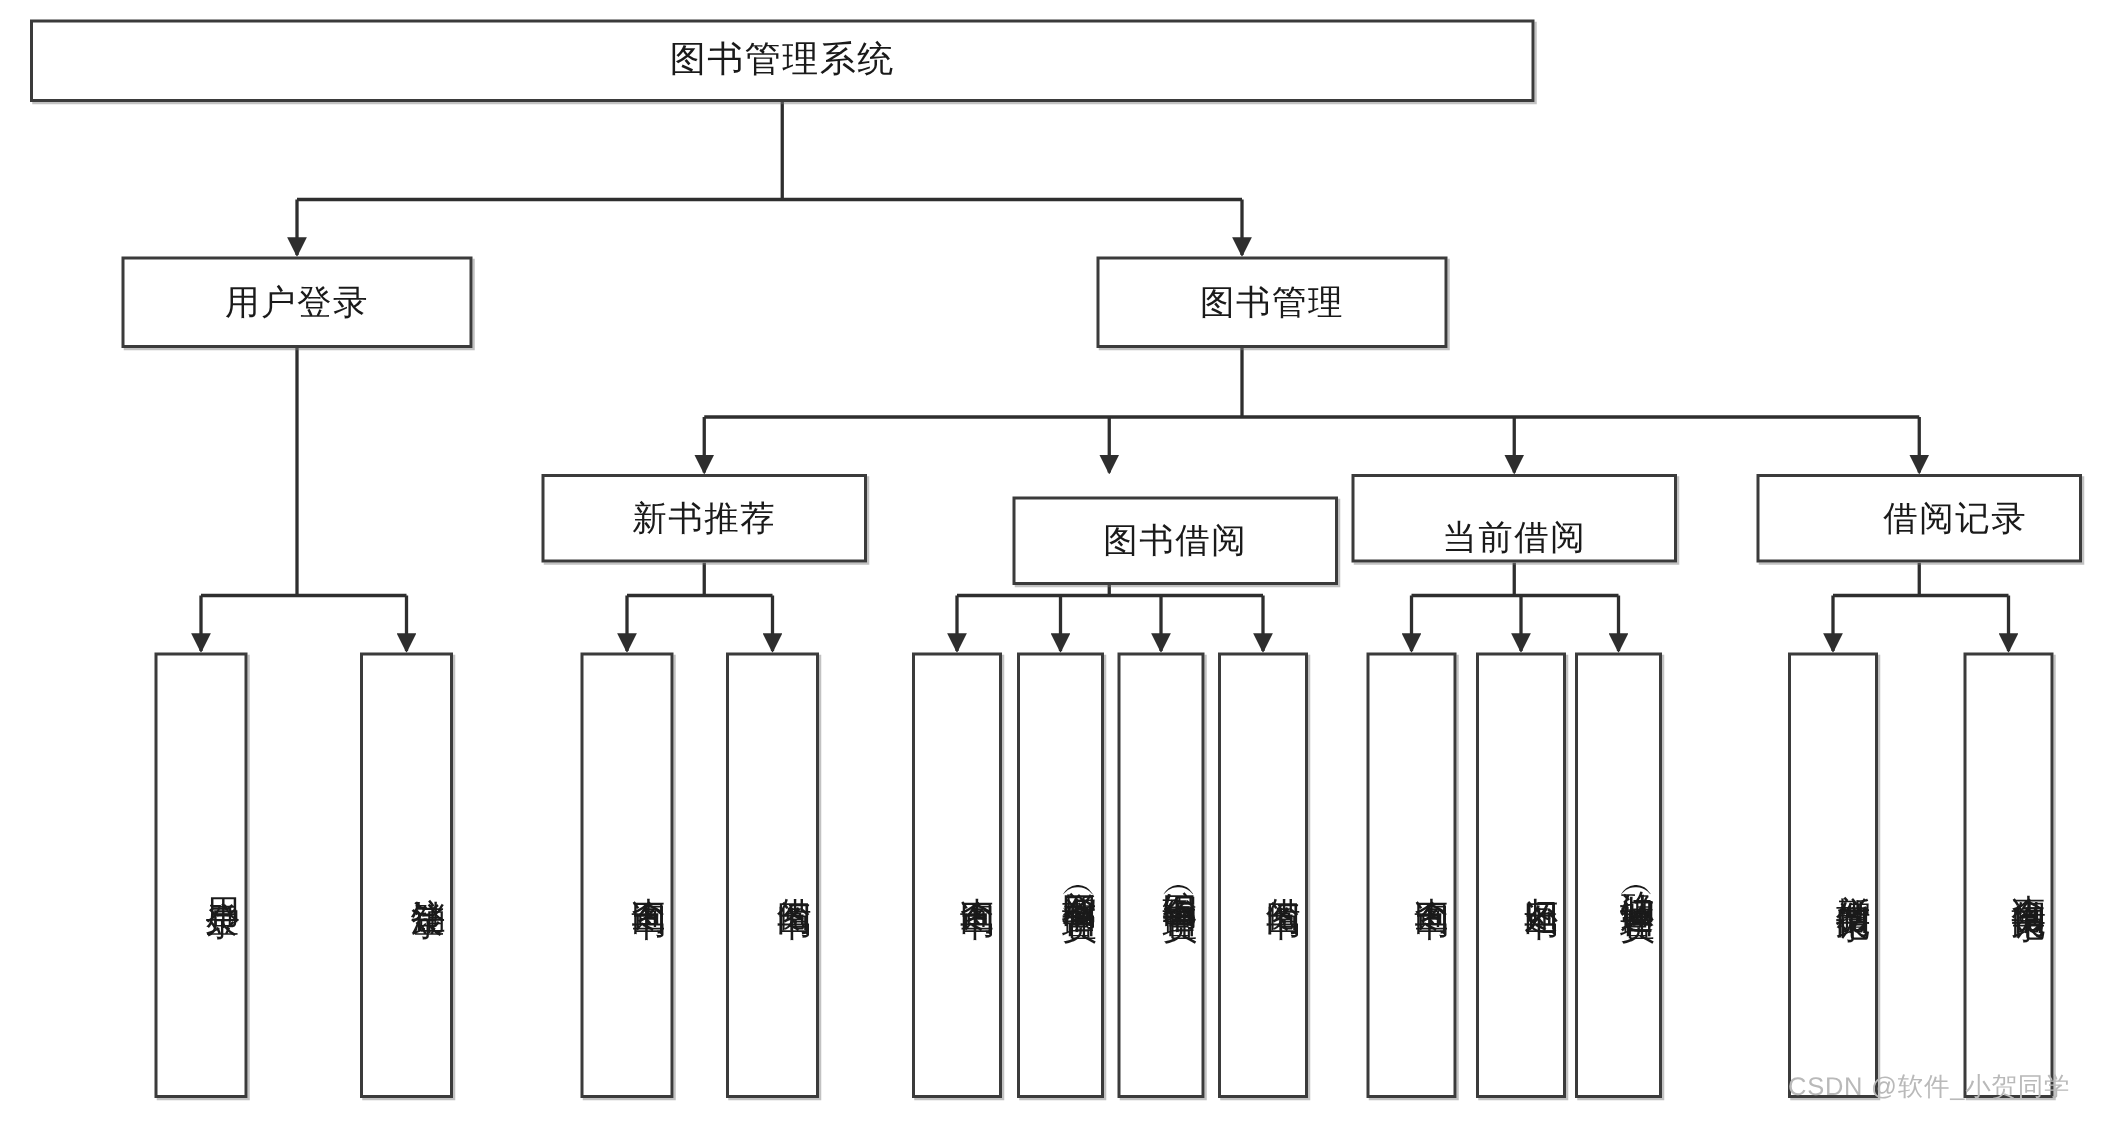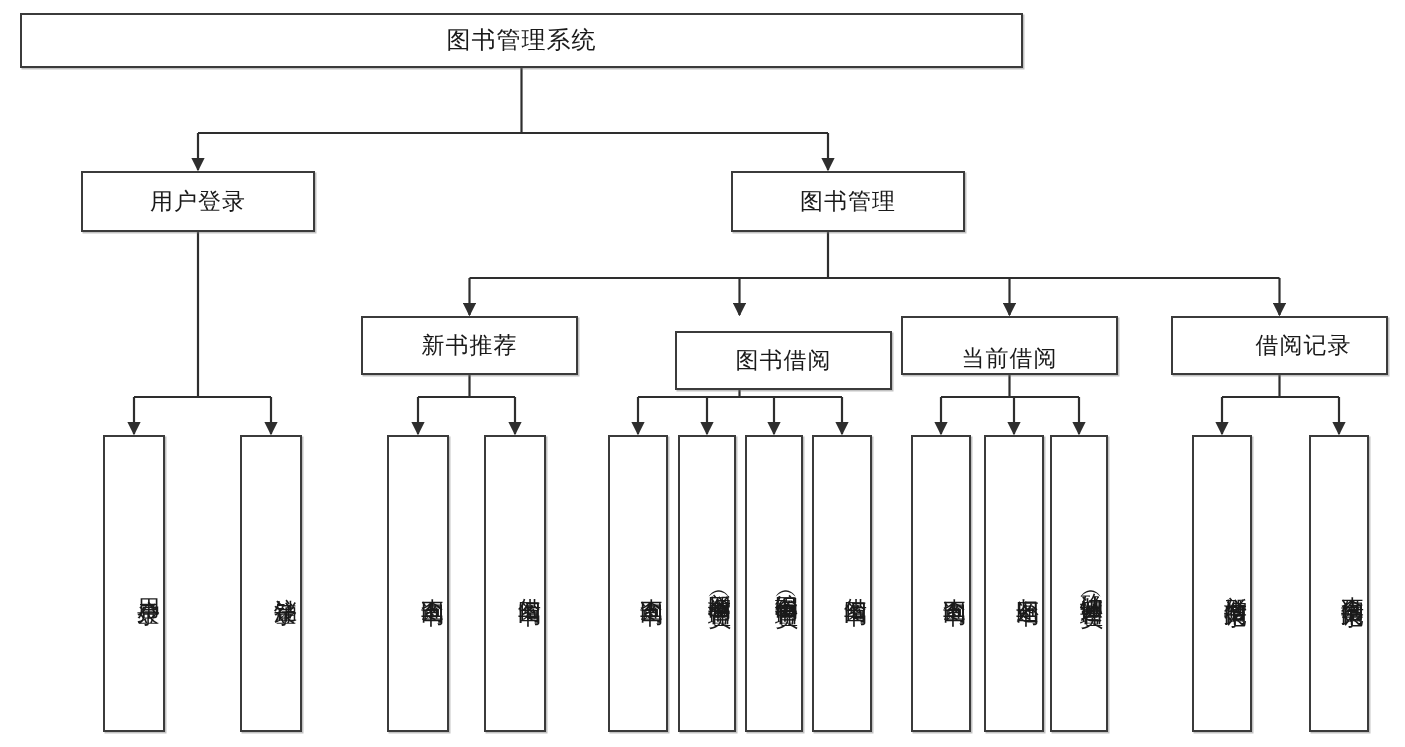--- a/index.html
+++ b/index.html
@@ -175,13 +175,14 @@
         <span class="vtext">确认归还（管理员）</span>
       </div>
       <div class="node vert" style="left: 1192px; top: 435px; width: 60px; height: 297px;">
         <span class="vtext">新增借阅记录</span>
       </div>
       <div class="node vert" style="left: 1309px; top: 435px; width: 60px; height: 297px;">
         <span class="vtext">查询借阅记录</span>
       </div>
     </div>
 
+  <div class="watermark">CSDN @软件_小贺同学</div>
 </div>
 
 </body></html>

